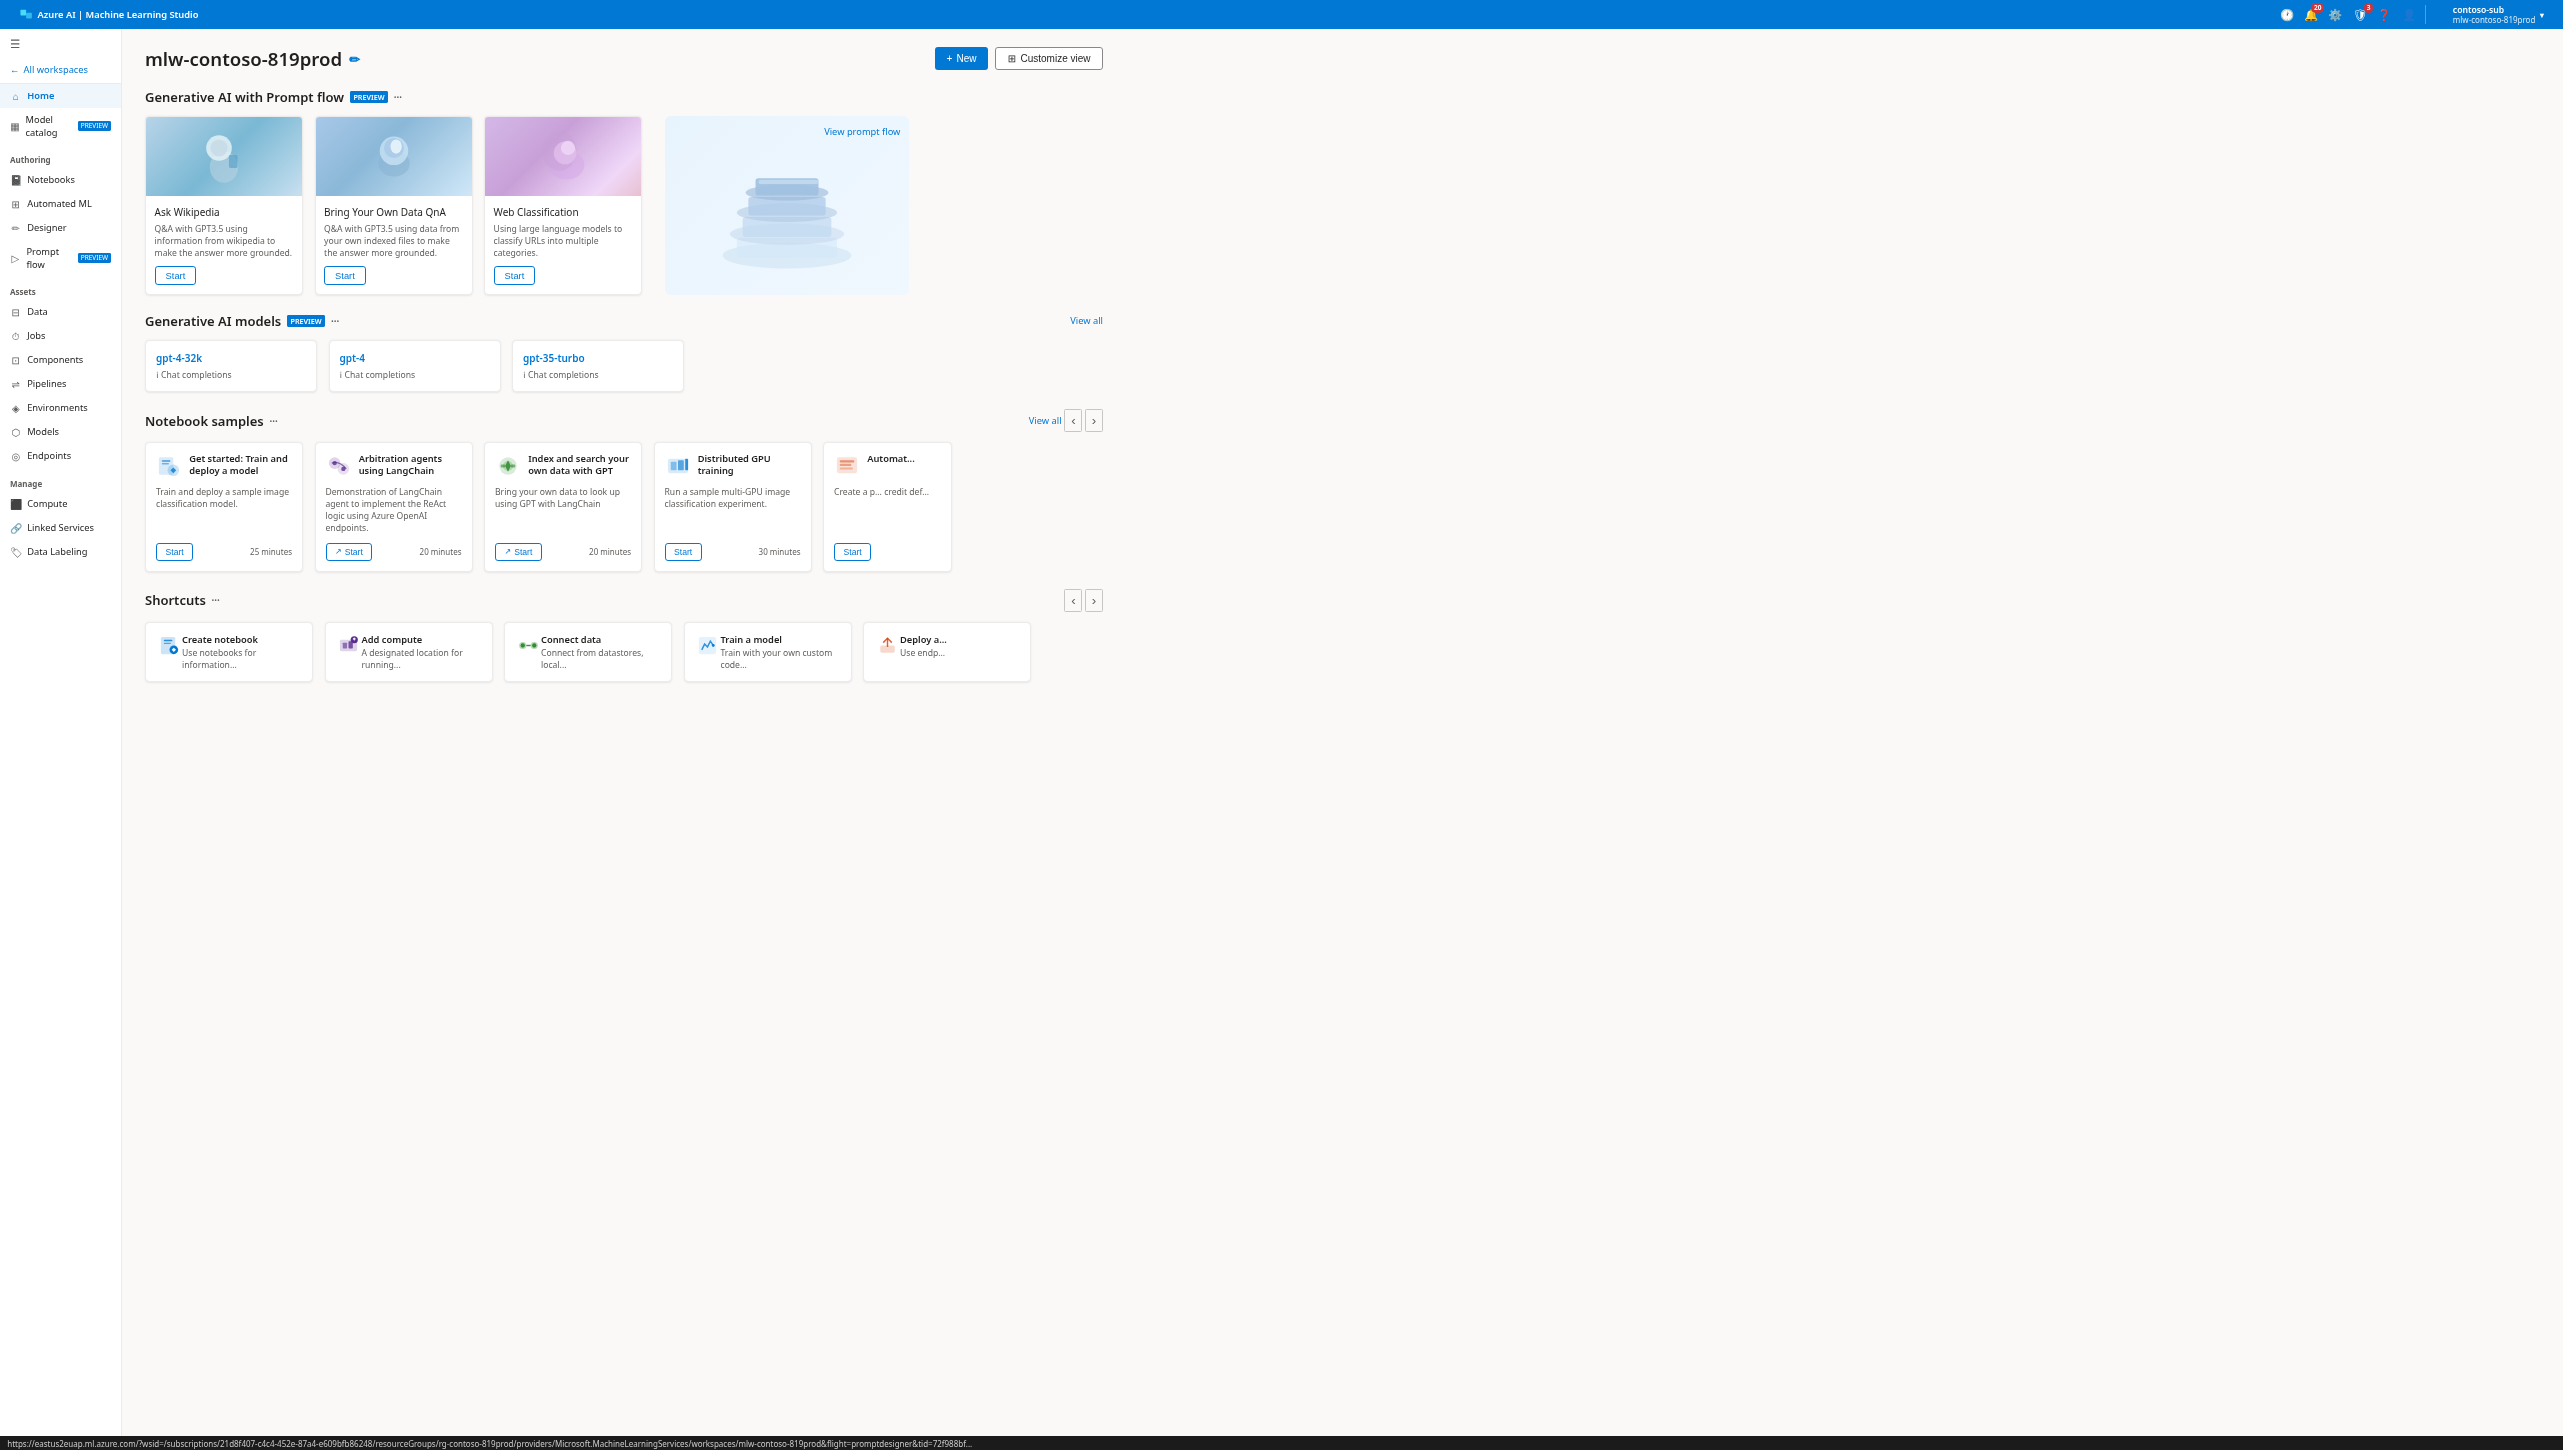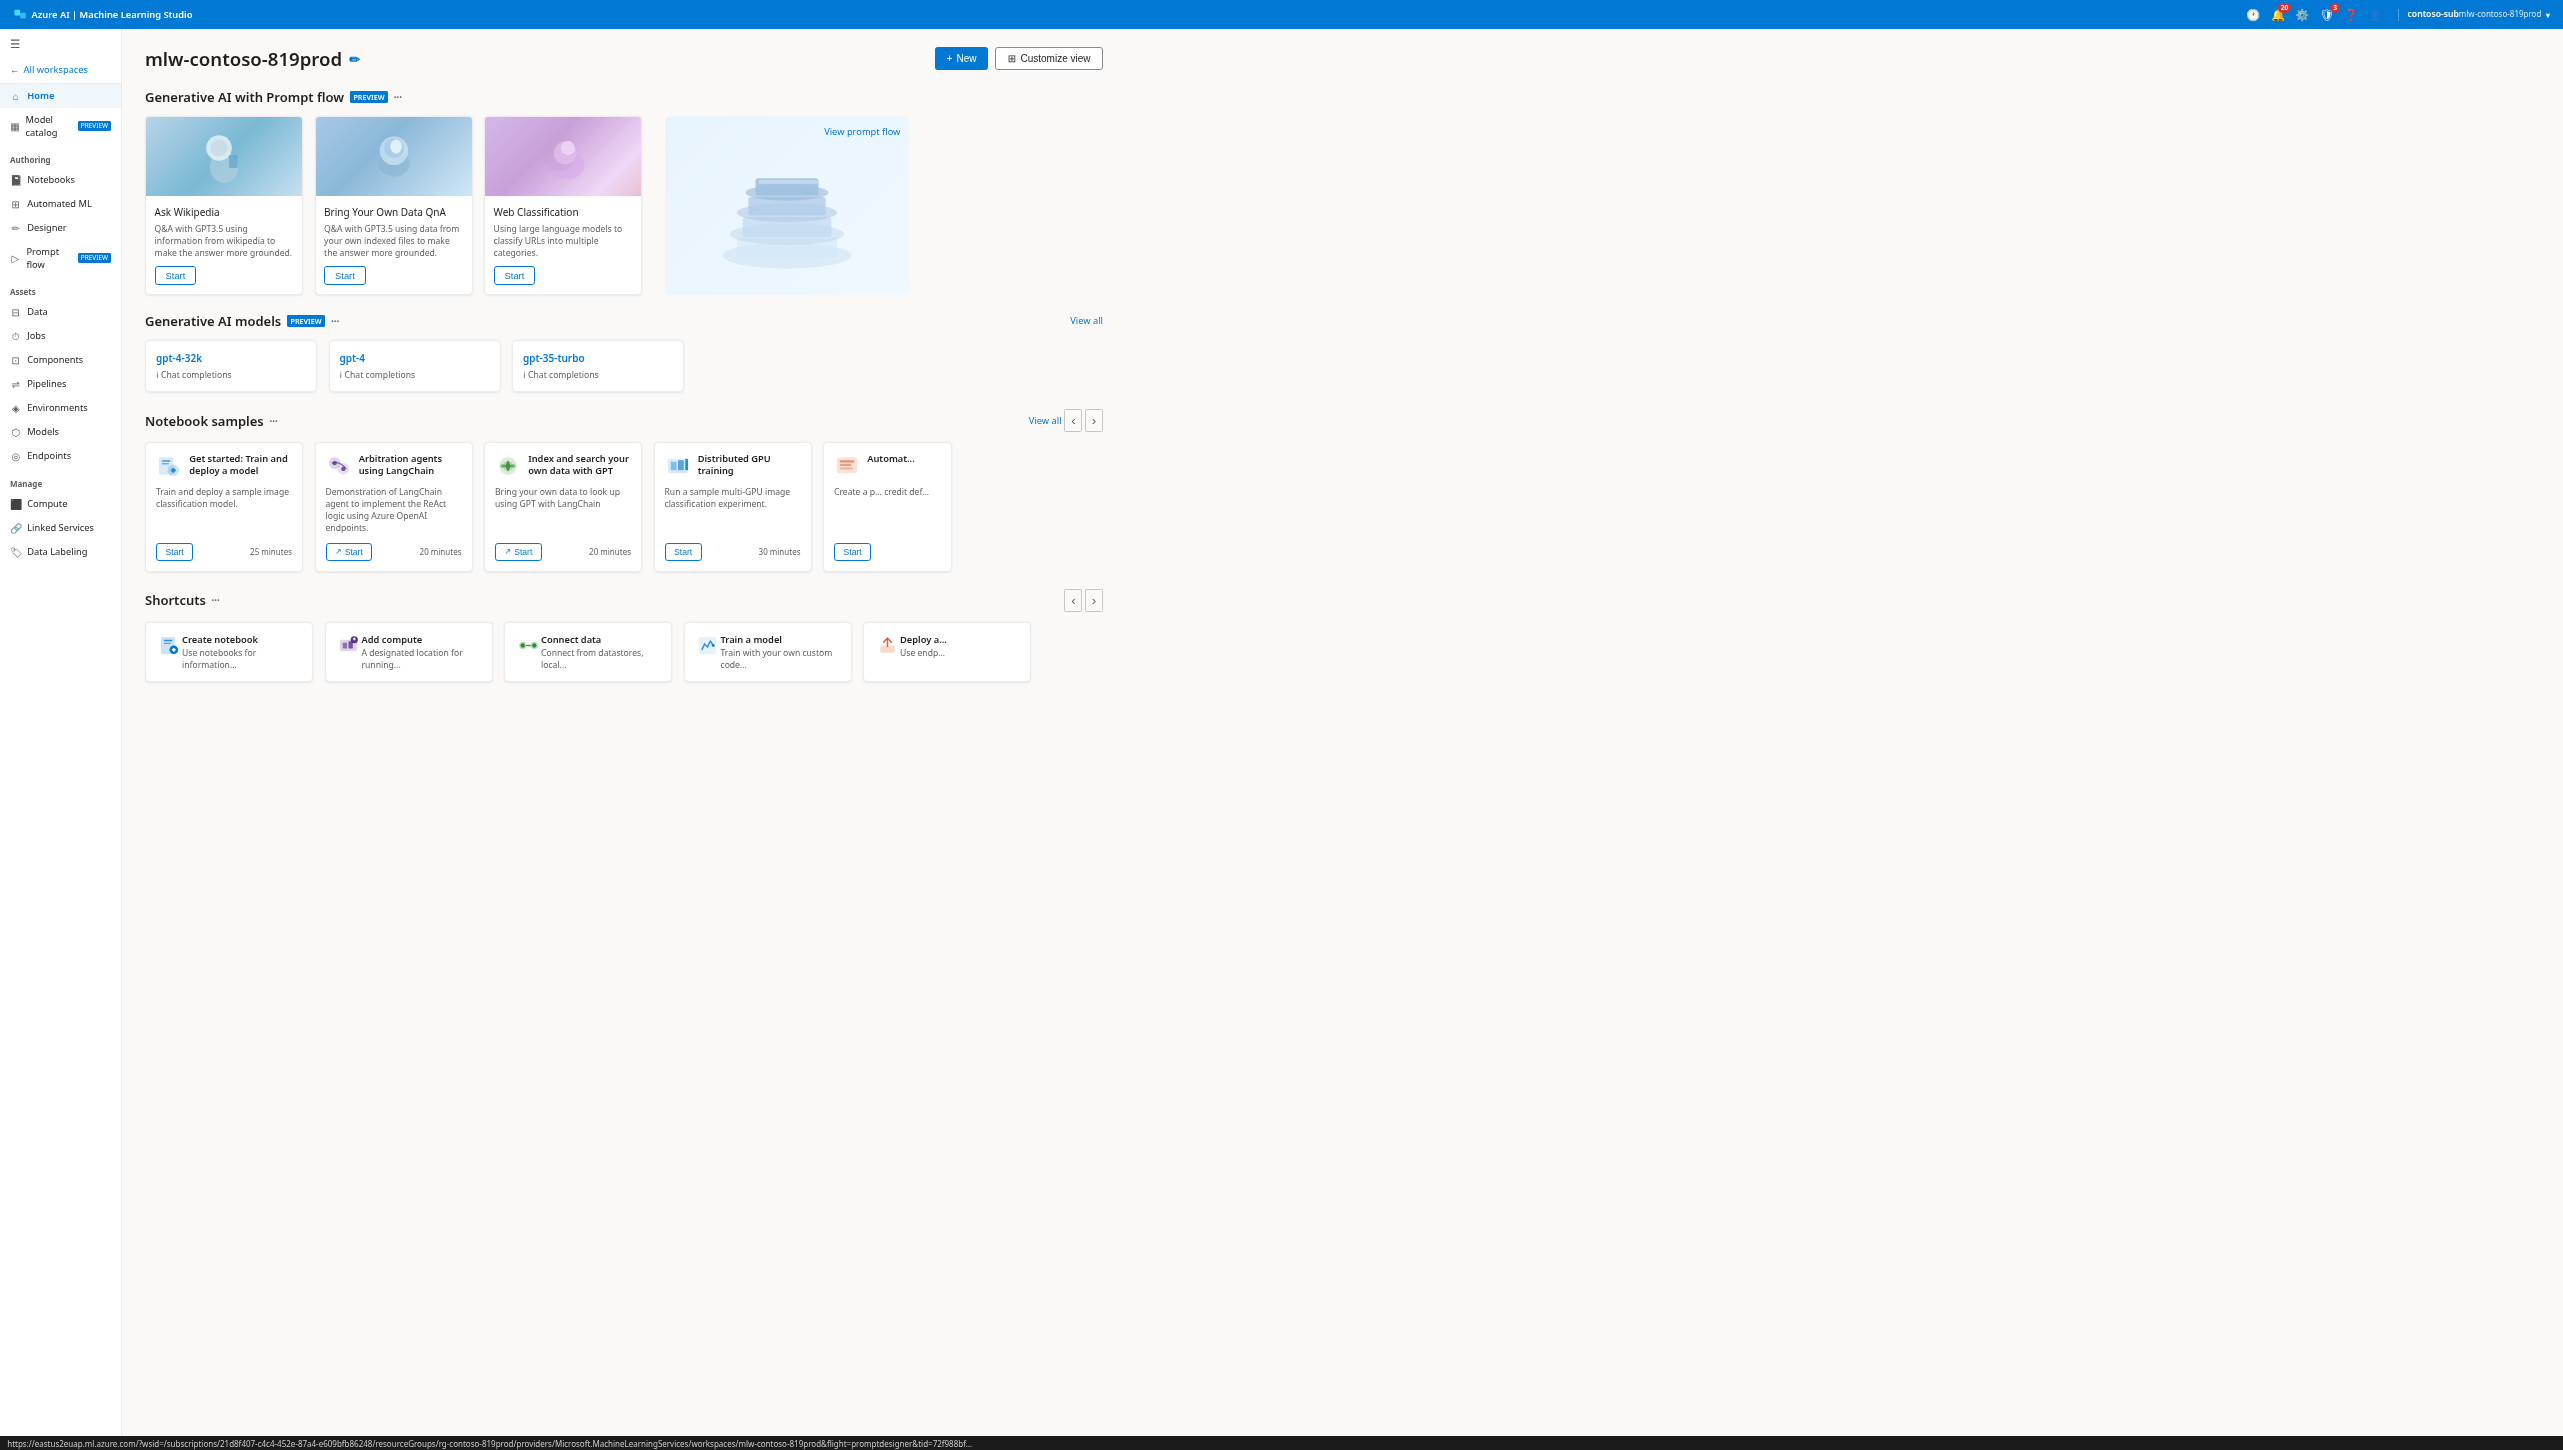--- a/index.html
+++ b/index.html
@@ -5,37 +5,37 @@
     * { box-sizing: border-box; margin: 0; padding: 0; }
     body { font-family: 'Segoe UI', system-ui, sans-serif; font-size: 10px; color: #201f1e; background: #fff; display: flex; flex-direction: column; height: 100vh; overflow: hidden; }
 
     
     .topbar {
       background: #0078d4;
       color: #fff;
       height: 29px;
       display: flex;
       align-items: center;
-      padding: 0 13px;
-      gap: 15px;
+      padding: 0 19px;
+      gap: 9px;
       flex-shrink: 0;
       z-index: 100;
     }
     .topbar-logo { display: flex; align-items: center; gap: 4.3px; font-size: 9.3px; font-weight: 600; }
     .topbar-logo svg { width: 14.3px; height: 14.3px; }
     .topbar-spacer { flex: 1; }
     .topbar-icons { display: flex; align-items: center; gap: 10px; }
     .topbar-icon { color: #fff; cursor: pointer; font-size: 11.5px; position: relative; }
     .topbar-badge {
       position: absolute; top: -4.3px; right: -5.7px;
       background: #d13438; color: #fff; border-radius: 7.2px;
       font-size: 6.5px; padding: 0.7px 2.9px; font-weight: 700;
     }
     .topbar-user { display: flex; align-items: center; gap: 4.3px; font-size: 8.6px; border-left: 0.7px solid rgba(255,255,255,0.3); padding-left: 8.6px; cursor: pointer; }
-    .topbar-user-name { display: flex; flex-direction: row; line-height: 1.2; }
+    .topbar-user-name { display: flex; flex-direction: column; line-height: 1.2; margin-left: 18px; }
 
     
     .app-body { display: flex; flex: 1; overflow: hidden; }
 
     
     .sidebar {
       width: 122px;
       background: #fff;
       border-right: 0.7px solid #edebe9;
       display: flex;

